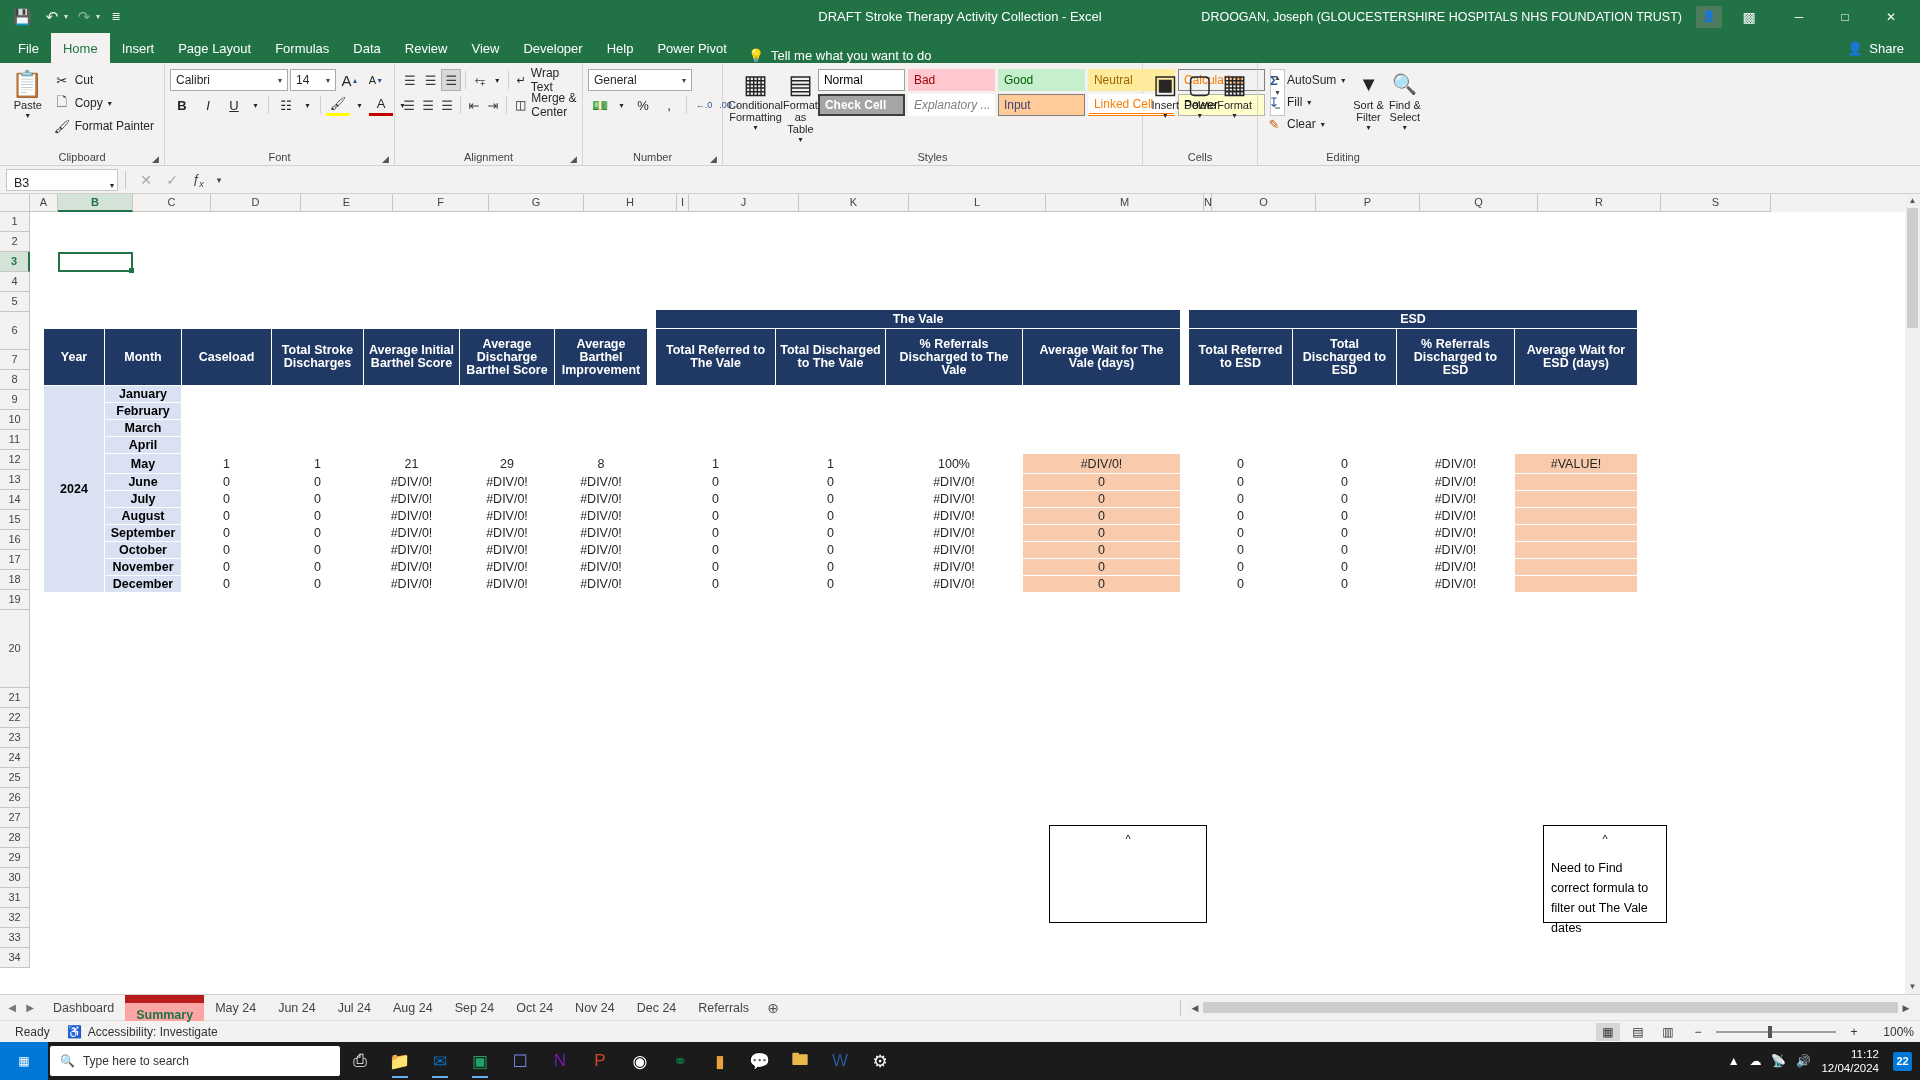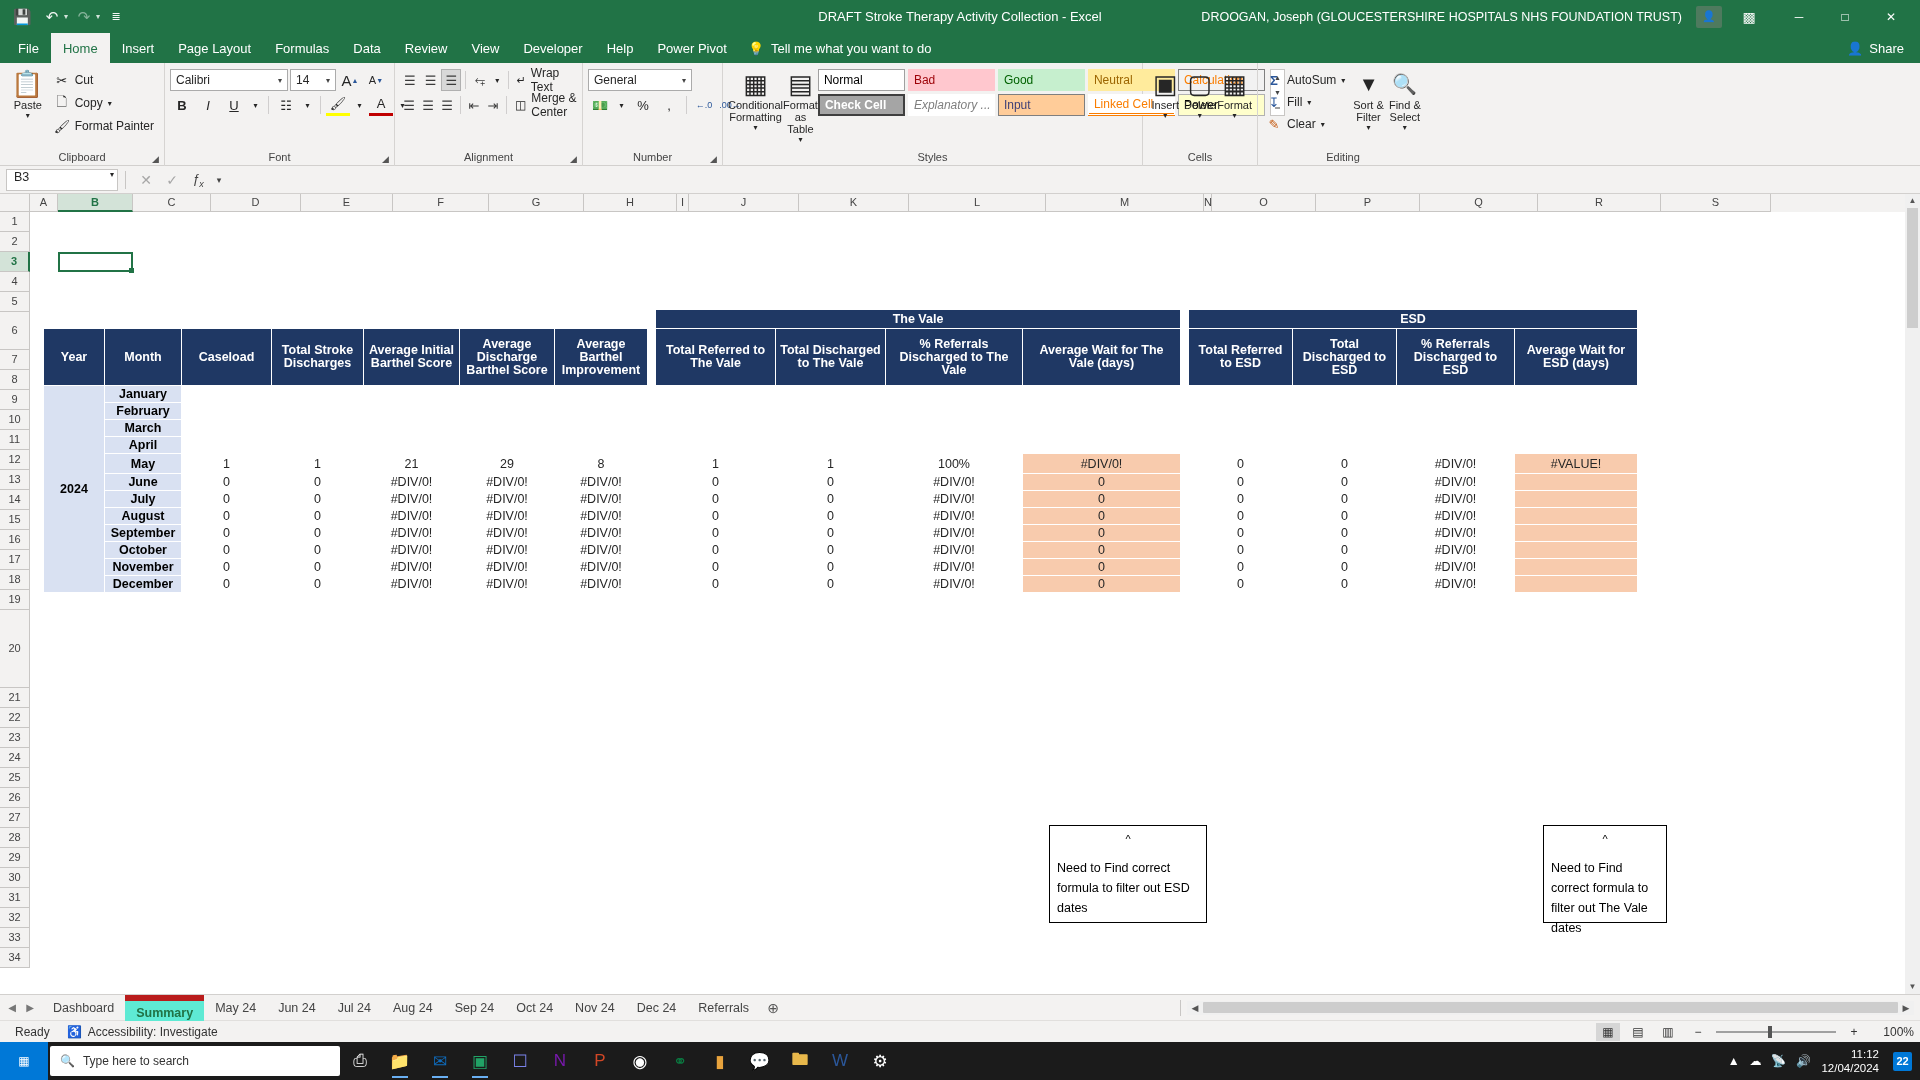--- a/index.html
+++ b/index.html
@@ -33,21 +33,21 @@
     width:26px; height:22px; background:#4e7a5e; border-radius:2px;
     display:flex; align-items:center; justify-content:center; font-size:11px;
   }
   .ribbon-display { width:26px; text-align:center; font-size:14px; opacity:.95; }
   .wincontrols { display:flex; }
   .wc { width:46px; height:33px; display:flex; align-items:center; justify-content:center;
         font-size:12px; color:#fff; }
 
   
   .tabsbar {
-    height:30px; background:#217346; display:flex; 
+    height:30px; background:#217346; display:flex; align-items:flex-end;
     padding-left:6px; position:relative;
   }
   .rtab {
     height:30px; padding:0 12px; color:#fff; font-size:13px;
     display:flex; align-items:center;
   }
   .rtab.active { background:#f3f2f1; color:#217346; font-weight:400; }
   .tellme { display:flex; align-items:center; gap:6px; color:#fff; font-size:13px; padding:0 10px; }
   .bulb { font-size:13px; }
   .share {
@@ -127,21 +127,21 @@
   
   .editcol { display:flex; flex-direction:column; gap:0px; padding-top:2px; }
 
   
   .formulabar {
     height:28px; background:#f3f2f1; display:flex; align-items:center;
     border-bottom:1px solid #d2d0ce; padding:0 2px;
   }
   .namebox {
     width:112px; height:22px; background:#fff; border:1px solid #c8c6c4;
-    display:flex; align-items:flex-start; padding:0 3px 0 7px; font-size:12.5px;
+    display:flex; align-items:flex-end; padding:0 3px 0 7px; font-size:12.5px;
     margin-left:4px;
   }
   .namebox .car { margin-left:auto; font-size:8px; }
   .fb-sep { width:1px; height:18px; background:#c8c6c4; margin:0 7px; }
   .fb-btn { width:26px; text-align:center; font-size:14px; color:#a6a6a6; }
   .fb-btn.fx { color:#444; font-style:italic; font-size:13px; }
   .fb-input {
     flex:1; height:22px; background:#fff; border:1px solid #c8c6c4; border-left:none;
     display:flex; align-items:center; padding-left:8px; font-size:13.5px; color:#222;
     margin-right:2px;
@@ -194,21 +194,21 @@
   .commentbox .caret { text-align:center; font-size:11px; line-height:10px; margin-bottom:14px; }
 
   
   .sheetbar {
     height:26px; background:#f3f2f1; display:flex; align-items:center;
     border-top:1px solid #d2d0ce; padding-left:4px; font-size:12.5px;
   }
   .navarrows { display:flex; gap:2px; padding-right:4px; color:#777; }
   .navarrows span { width:16px; text-align:center; font-size:10px; }
   .stab { padding:0 11px; height:26px; line-height:26px; color:#444; }
-  .stab.active { background:#5eead4; color:#217346; font-weight:bold; border-top:6px solid #b91c1c; line-height:24px; }
+  .stab.active { background:#fca5a5; color:#217346; font-weight:bold; border-top:8px solid #b91c1c; line-height:24px; }
   .addsheet { width:26px; text-align:center; color:#555; font-size:14px; }
   .hscrollwrap { margin-left:auto; display:flex; align-items:center; width:740px; padding-right:6px; }
   .hsplit { width:7px; height:16px; border-left:1px solid #c8c6c4; }
   .hscroll { flex:1; height:14px; background:#f0f0f0; position:relative; display:flex; align-items:center; }
   .hscroll .arrow { width:16px; text-align:center; font-size:9px; color:#555; }
   .hthumb { position:absolute; left:16px; right:16px; height:11px; background:#cdcdcd; border-radius:1px; }
 
   
   .statusbar {
     height:22px; background:#f3f2f1; display:flex; align-items:center;
@@ -859,21 +859,20 @@
           <td class="datac">0</td>
           <td class="datac">0</td>
           <td class="datac">#DIV/0!</td>
           <td class="datac orange"></td>
         </tr>
       </tbody>
         </table>
 
       <div class="commentbox" style="left:1019px; top:613px; width:158px; height:98px;">
         <div class="caret">^</div>
-        <div>Need to Find correct formula to filter out ESD dates</div>
       </div>
       <div class="commentbox" style="left:1513px; top:613px; width:124px; height:98px;">
         <div class="caret">^</div>
         <div>Need to Find correct formula to filter out The Vale dates</div>
       </div>
 
     </div>
   </div>
 
   <div style="position:absolute; right:0; top:0; width:15px; height:800px; background:#f0f0f0;">

